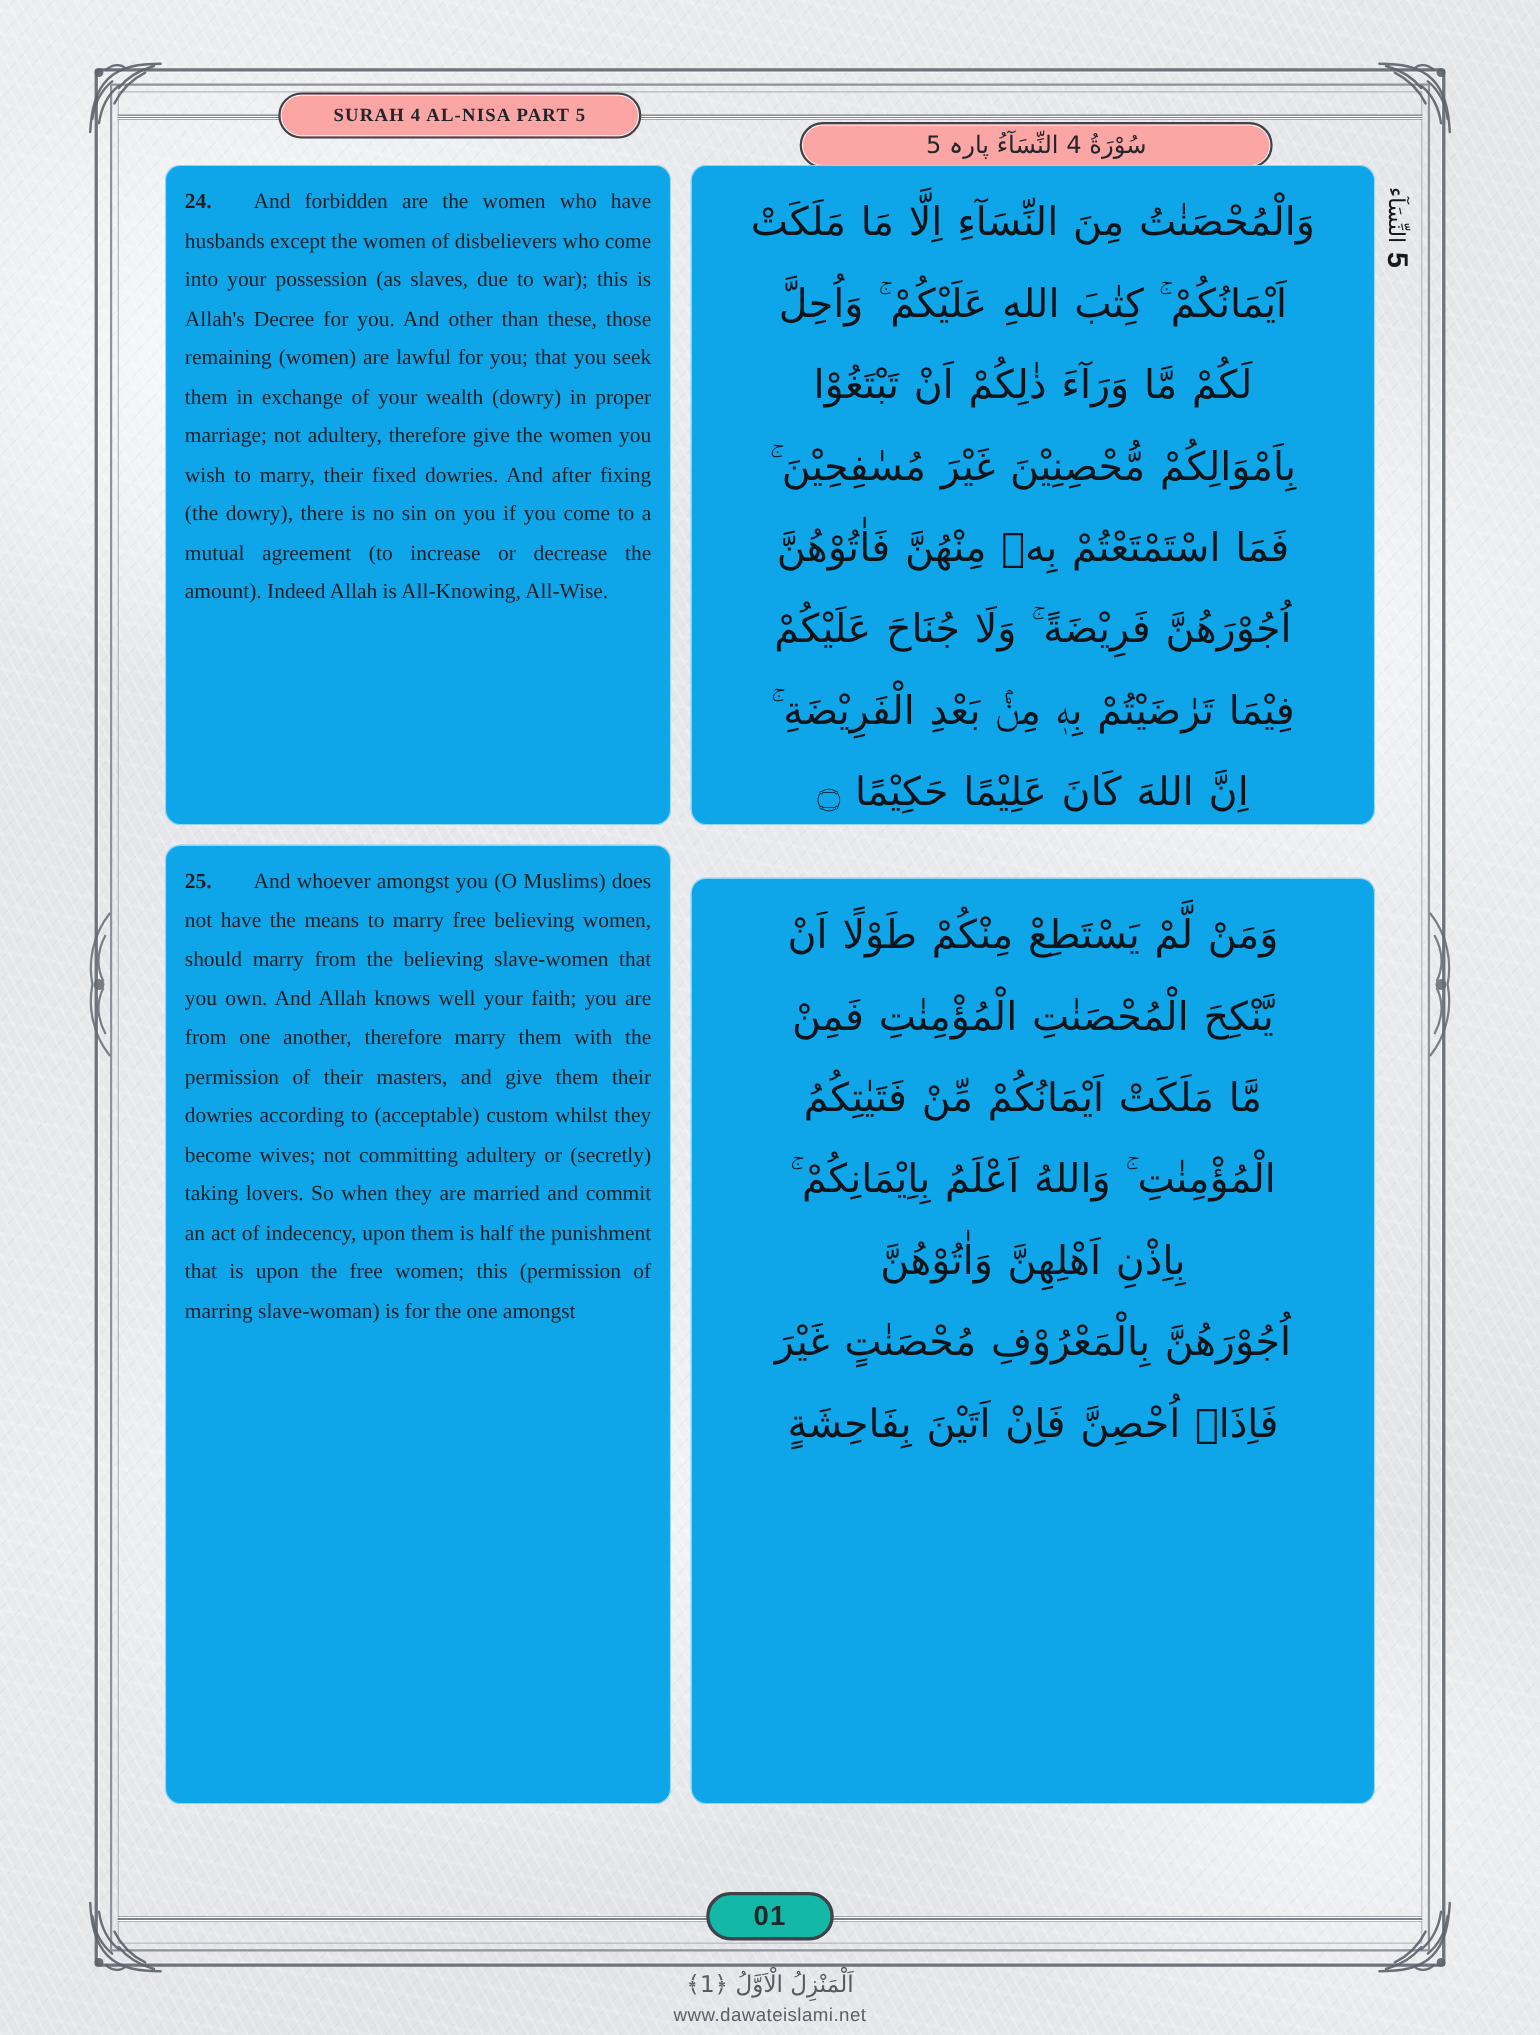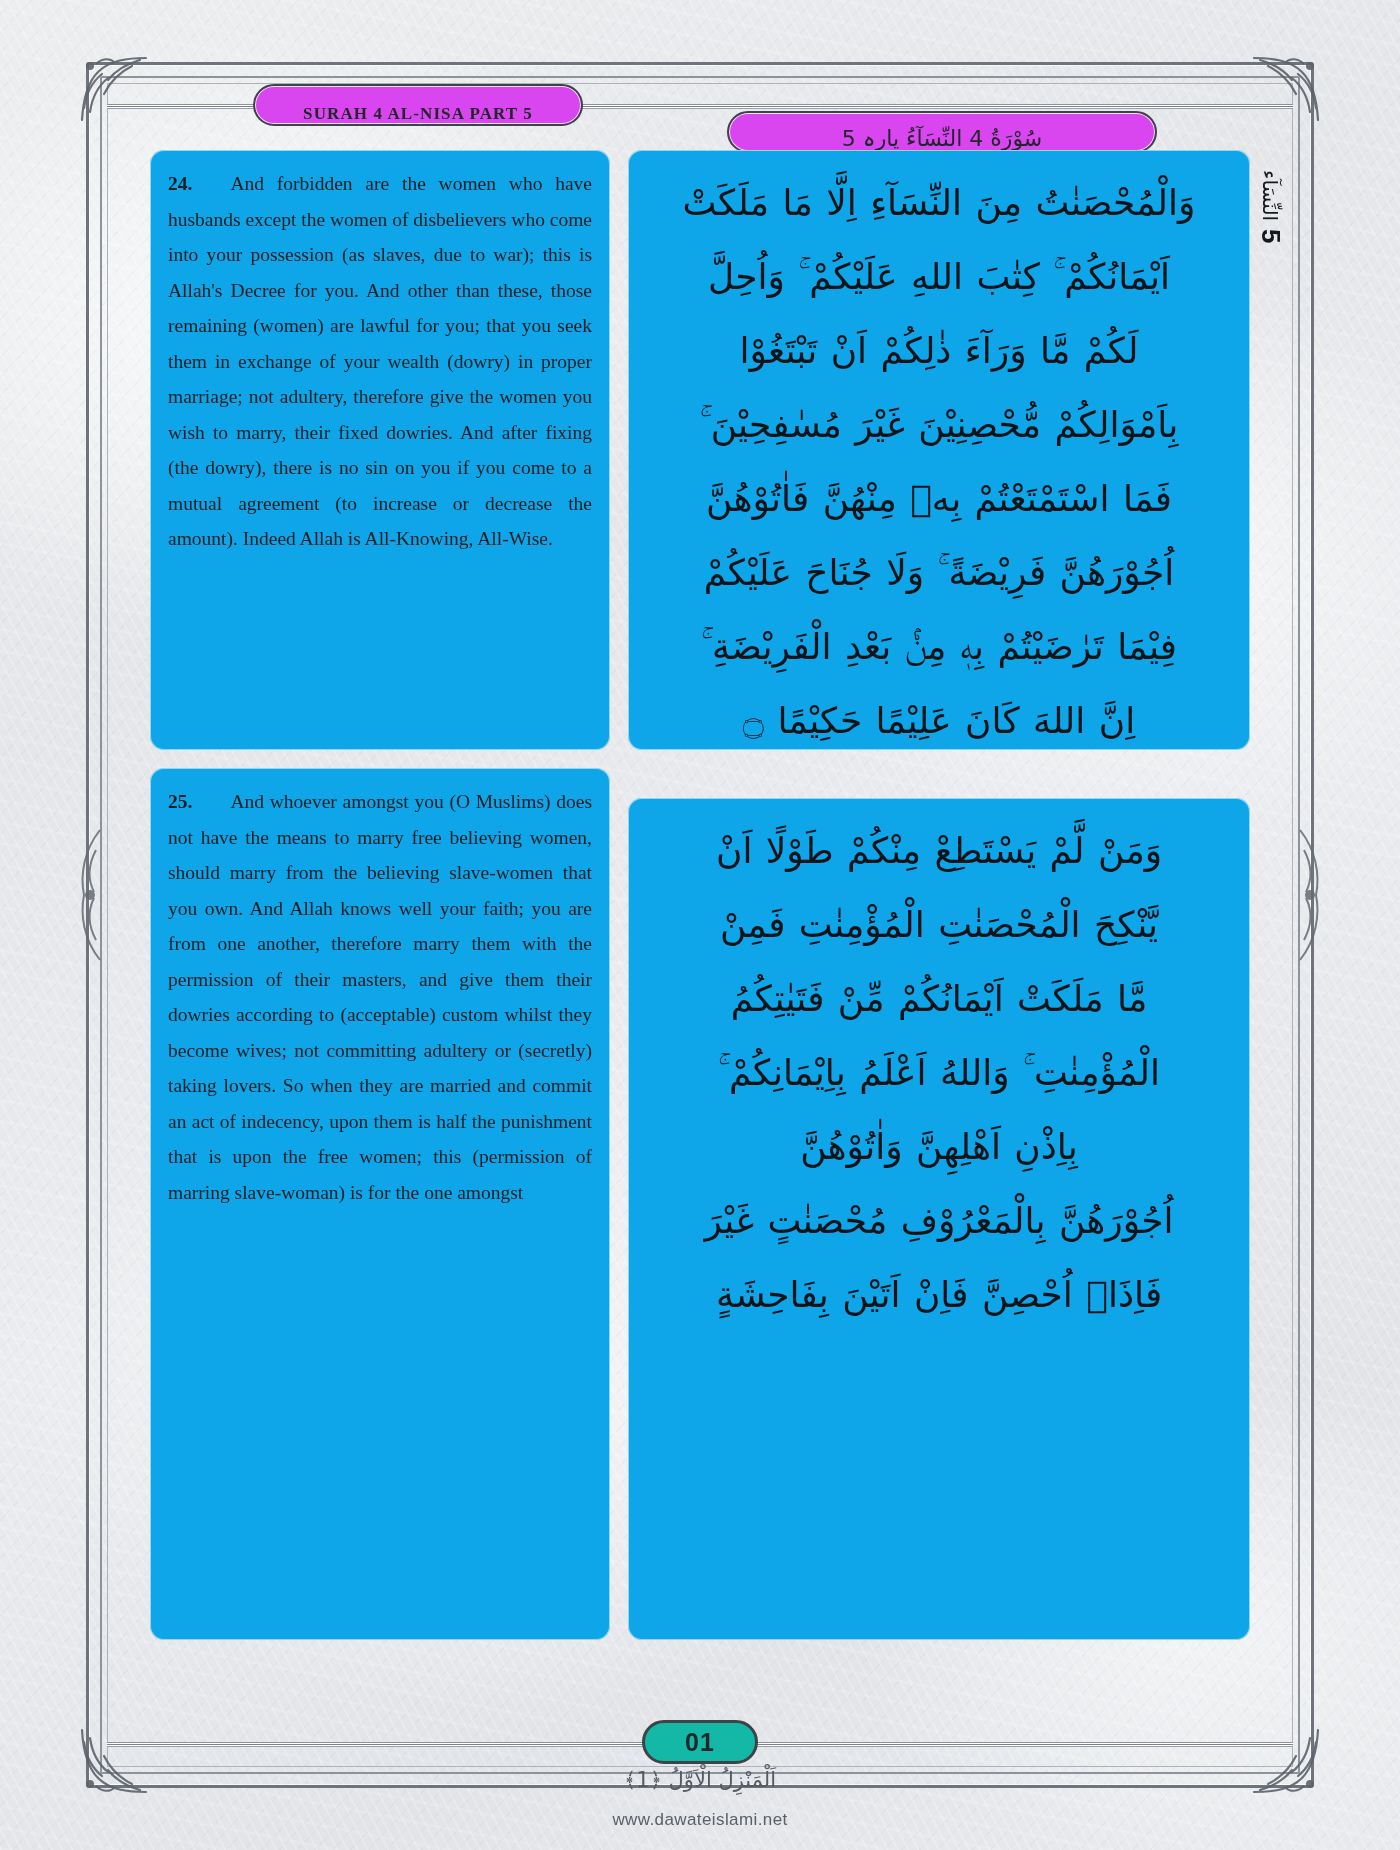--- a/index.html
+++ b/index.html
@@ -72,24 +72,24 @@
   
   .header-band{
     position:absolute; left:107px; right:107px; top:84px; height:44px;
   }
   .header-rule{
     position:absolute; left:0; right:0; top:20px; height:5px;
     background: linear-gradient(#8d929a 0 1px, #ffffff 1px 2px, #7c828a 2px 3px, #ffffff 3px 4px, #9aa0a8 4px 5px);
   }
   .pill{
     position:absolute; top:0; height:42px;
-    background:#d946ef;
+    background:#fca5a5;
     border:2.5px solid #3e434a;
     border-radius:22px;
-    display:flex; align-items:flex-end; justify-content:center;
+    display:flex; align-items:center; justify-content:center;
     box-shadow: 0 0 0 1px rgba(255,255,255,.85) inset;
   }
   .pill-left{ left:146px; width:330px; }
   .pill-right{ right:136px; width:430px;margin-top:27px; }
   .pill-left .t{
     font-family:"Liberation Serif", serif;
     font-weight:700; font-size:17px; letter-spacing:1.1px;
     color:#22262b; white-space:nowrap;
   }
   .pill-right .t{
@@ -186,22 +186,22 @@
     border:3px solid #3e434a;
     border-radius:22px;
     display:flex; align-items:center; justify-content:center;
   }
   .page-pill .t{
     font-family:"Liberation Sans", sans-serif;
     font-weight:700; font-size:25px; color:#23272c; letter-spacing:1px;
   }
 
   .below-frame{
-    position:absolute; left:0; right:0; bottom:20px;
-    display:flex; flex-direction:column; align-items:center; gap:18px;
+    position:absolute; left:0; right:0; bottom:8px;
+    display:flex; flex-direction:column; align-items:center; gap:6px;
   }
   .manzil{
     font-family:"DejaVu Sans", sans-serif;
     font-size:21px; color:#555b62; direction:rtl;
   }
   .site{
     font-family:"Liberation Sans", sans-serif;
     font-size:17px; color:#5a6068; letter-spacing:.4px;
   }
 </style>

